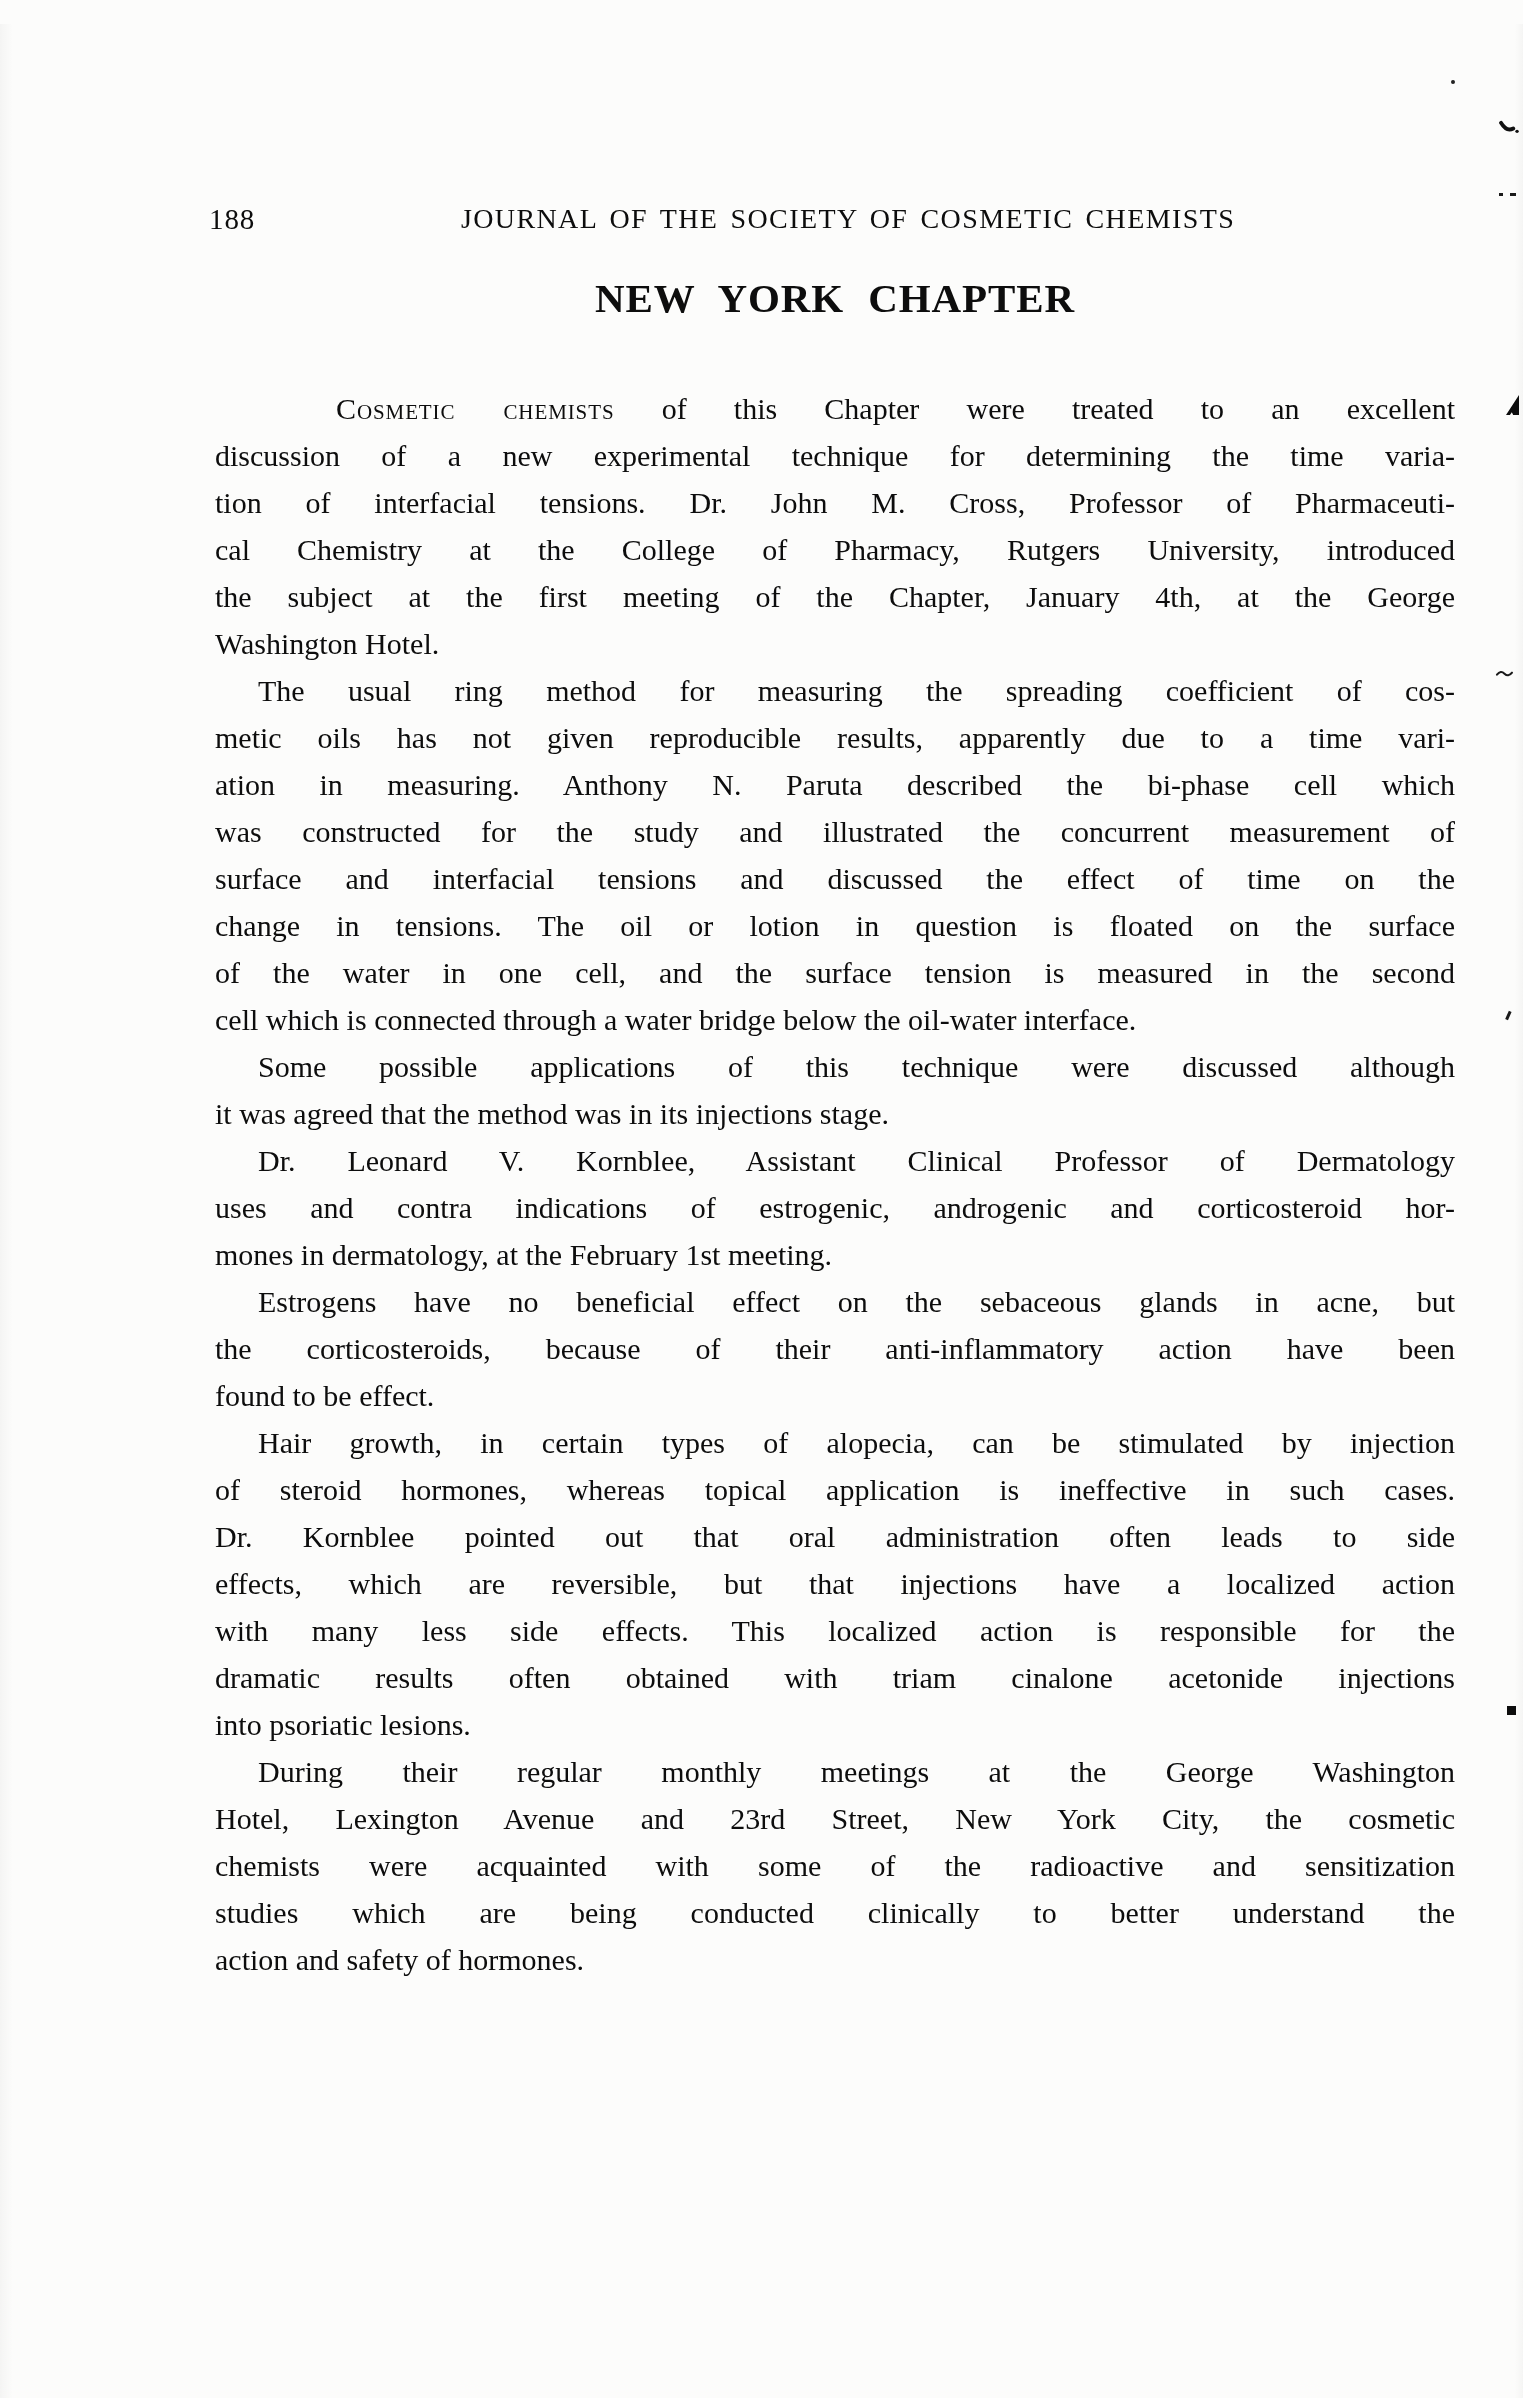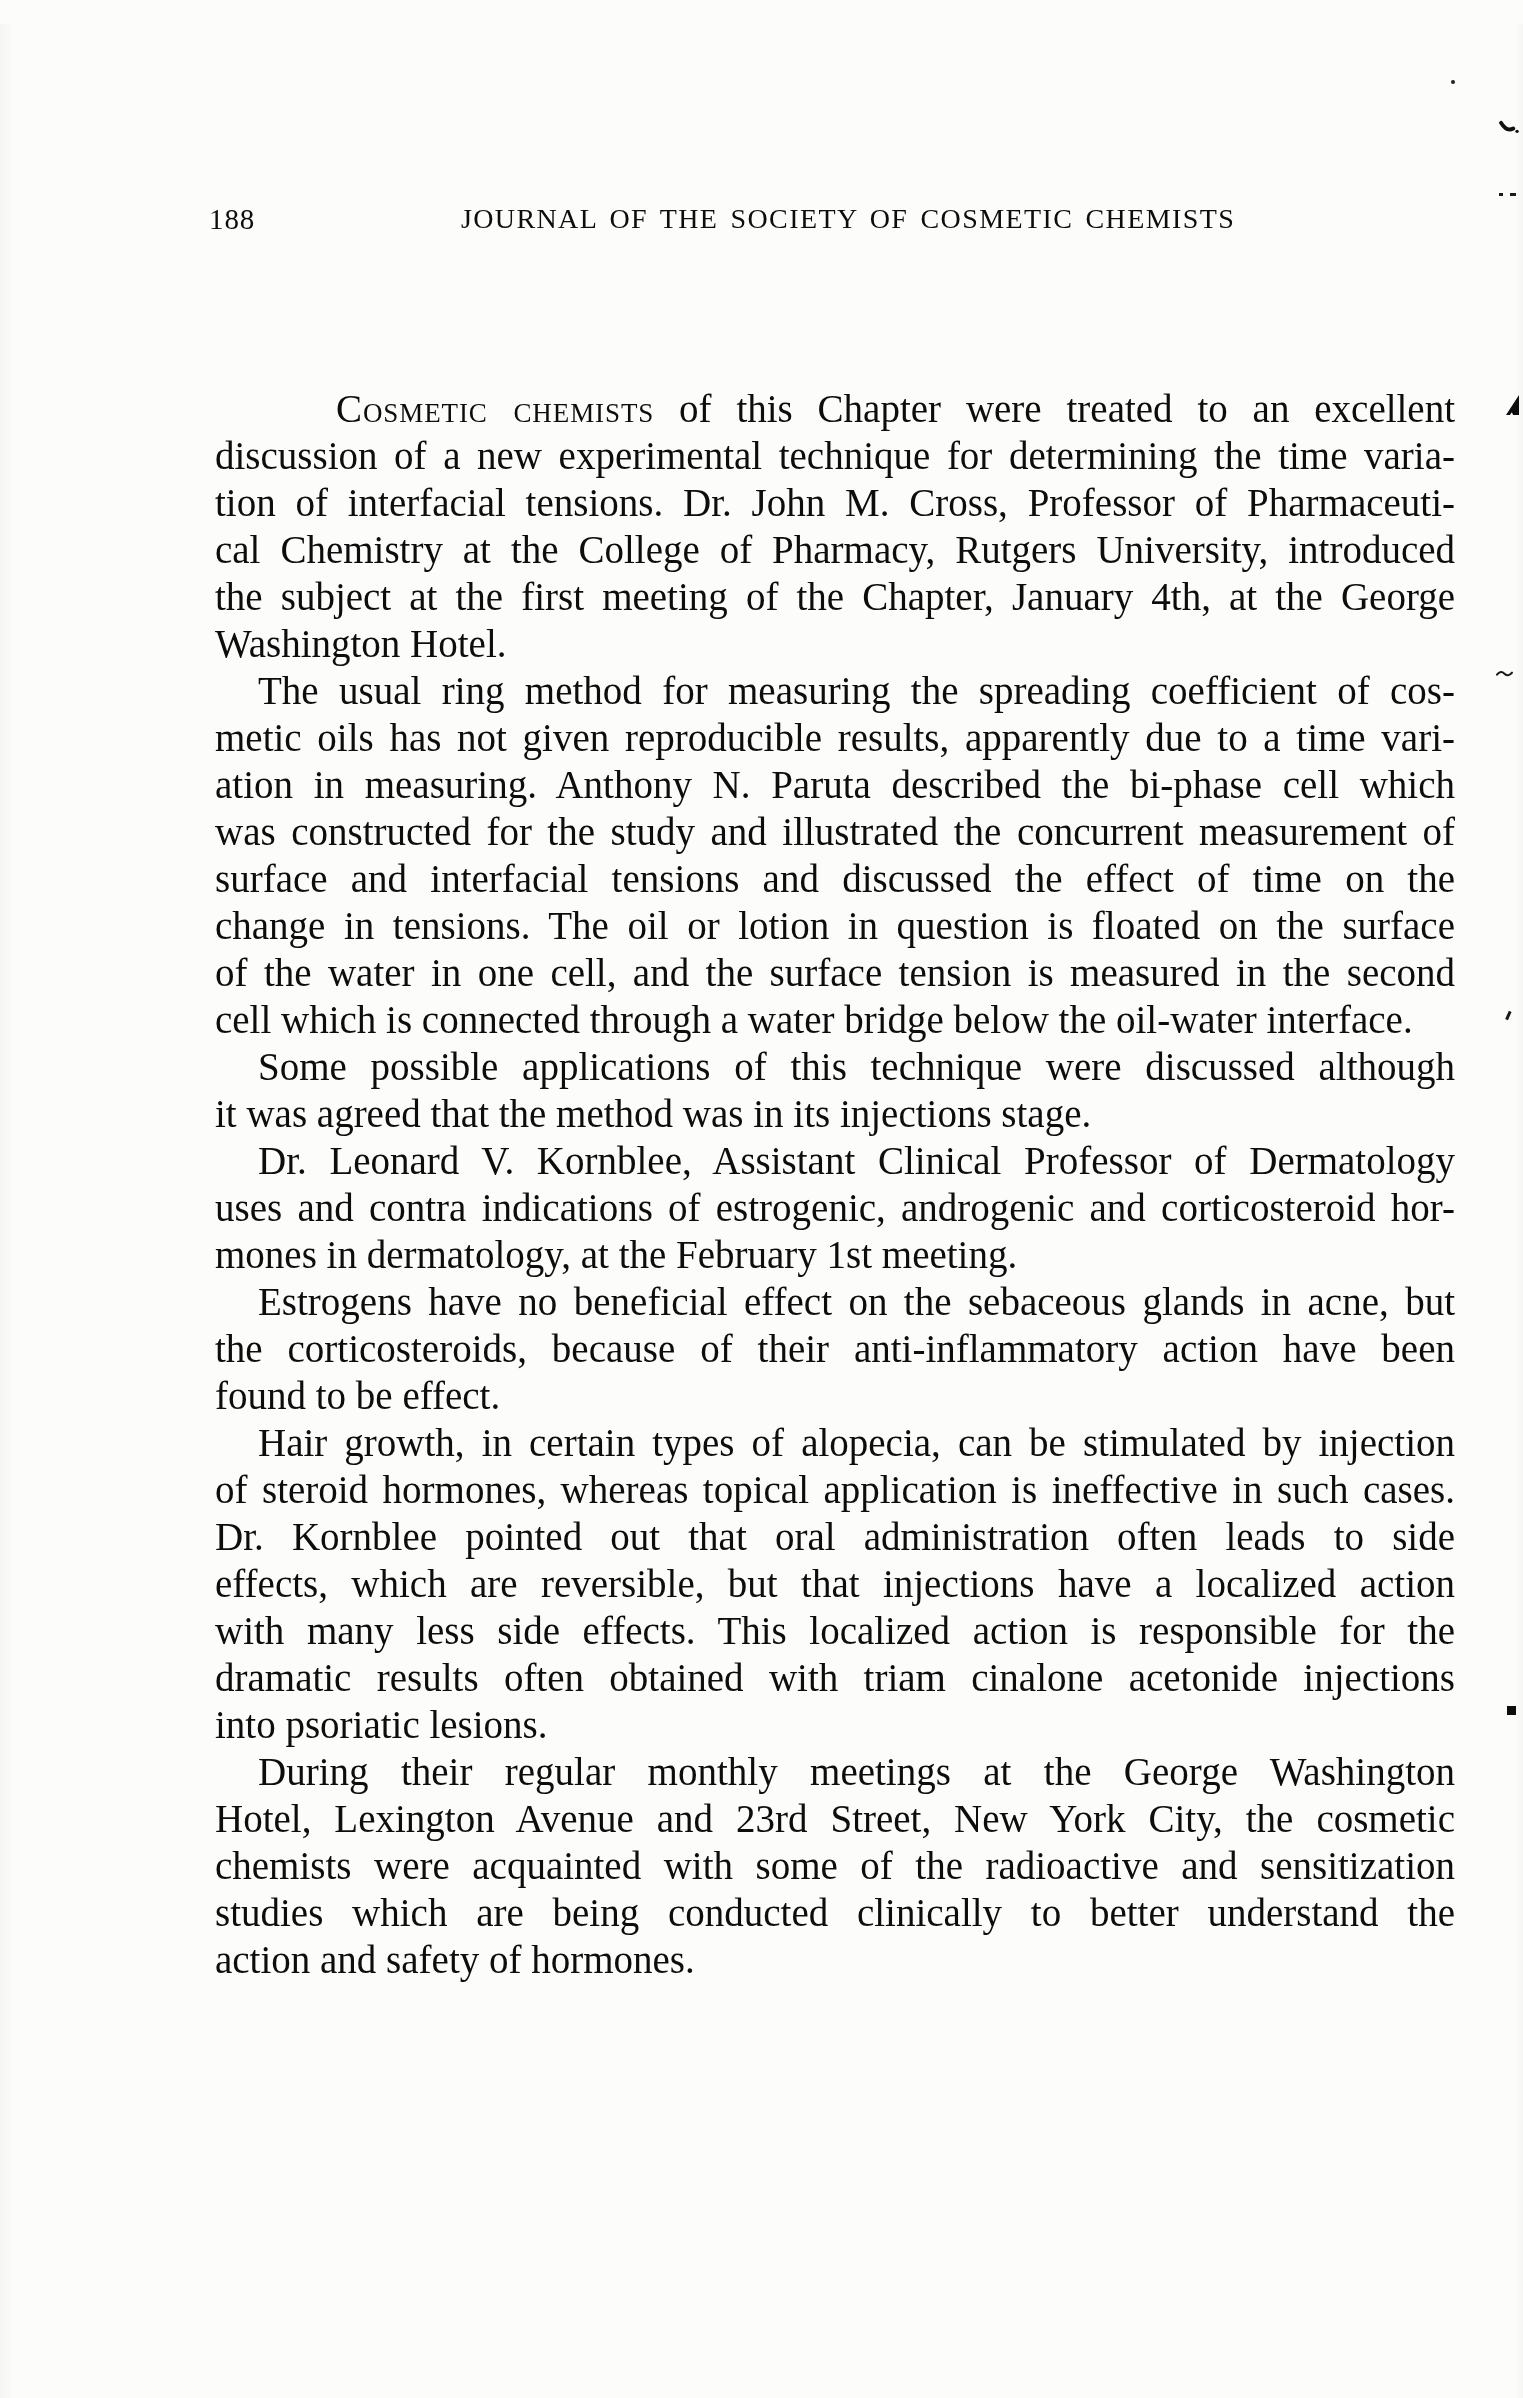--- a/index.html
+++ b/index.html
@@ -49,21 +49,21 @@
     letter-spacing: 0.9px;
     word-spacing: 13px;
     white-space: nowrap;
   }
   
   .article-body {
     position: absolute;
     left: 215px;
     top: 361px;
     width: 1240px;
-    font-size: 39px;
+    font-size: 30px;
     line-height: 47px;
   }
   .para { margin: 0; }
   .line {
     text-align: justify;
     text-align-last: justify;
     text-justify: inter-word;
   }
   .line.last { text-align-last: left; }
   .line.indent { padding-left: 43px; }
@@ -84,20 +84,21 @@
   .mk-tick { left: 1507px; top: 987px; width: 2.8px; height: 8.5px; background: #1a1a1a; transform: rotate(24deg); }
   .mk-square { left: 1507px; top: 1682px; width: 8.5px; height: 8.5px; background: #0d0d0d; }
 </style>
 </head>
 <body style="--ink: #0d0d0d; --paper: #fcfcfb;">
 
 <div class="page">
 
   <div class="page-number">188</div>
   <div class="running-head">JOURNAL OF THE SOCIETY OF COSMETIC CHEMISTS</div>
+  <div class="article-title">NEW YORK CHAPTER</div>
 
   <div class="article-body" id="article-body">
       <div class="para">
         <div class="line indent-lg"><span class="smallcaps">Cosmetic chemists</span> of this Chapter were treated to an excellent</div>
         <div class="line">discussion of a new experimental technique for determining the time varia-</div>
         <div class="line">tion of interfacial tensions.  Dr. John M. Cross, Professor of Pharmaceuti-</div>
         <div class="line">cal Chemistry at the College of Pharmacy, Rutgers University, introduced</div>
         <div class="line">the subject at the first meeting of the Chapter, January 4th, at the George</div>
         <div class="line last">Washington Hotel.</div>
       </div>

